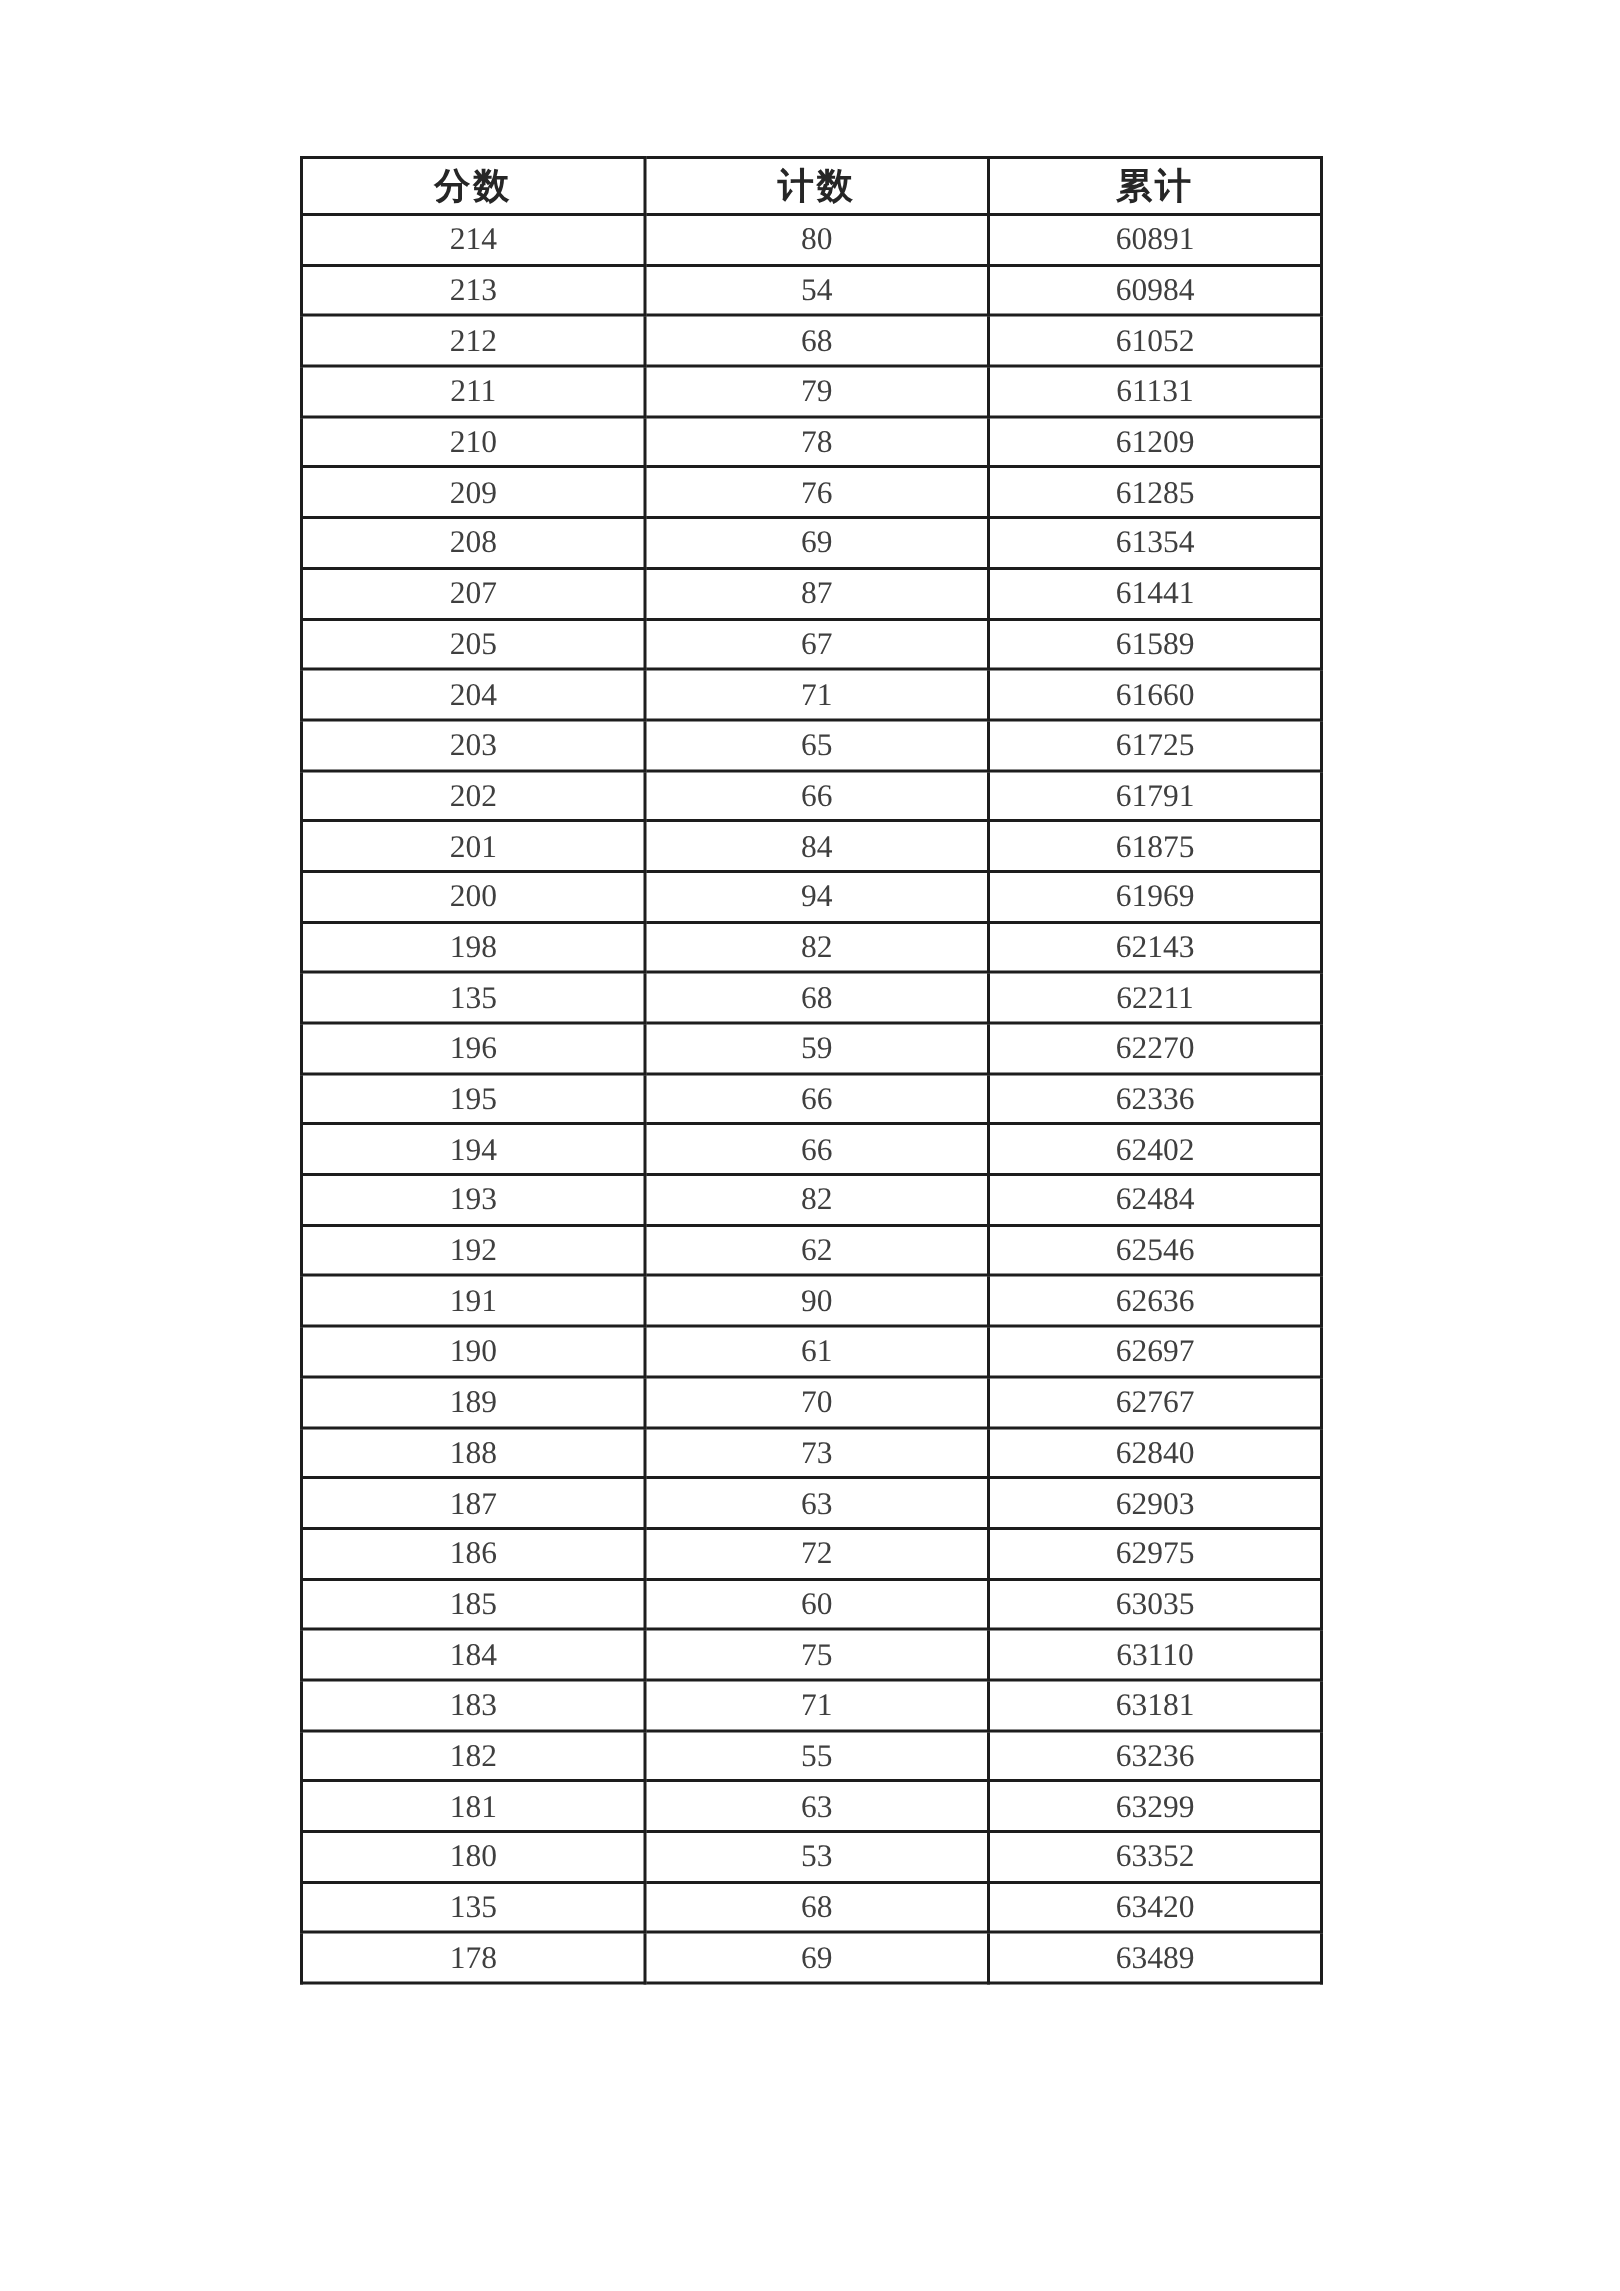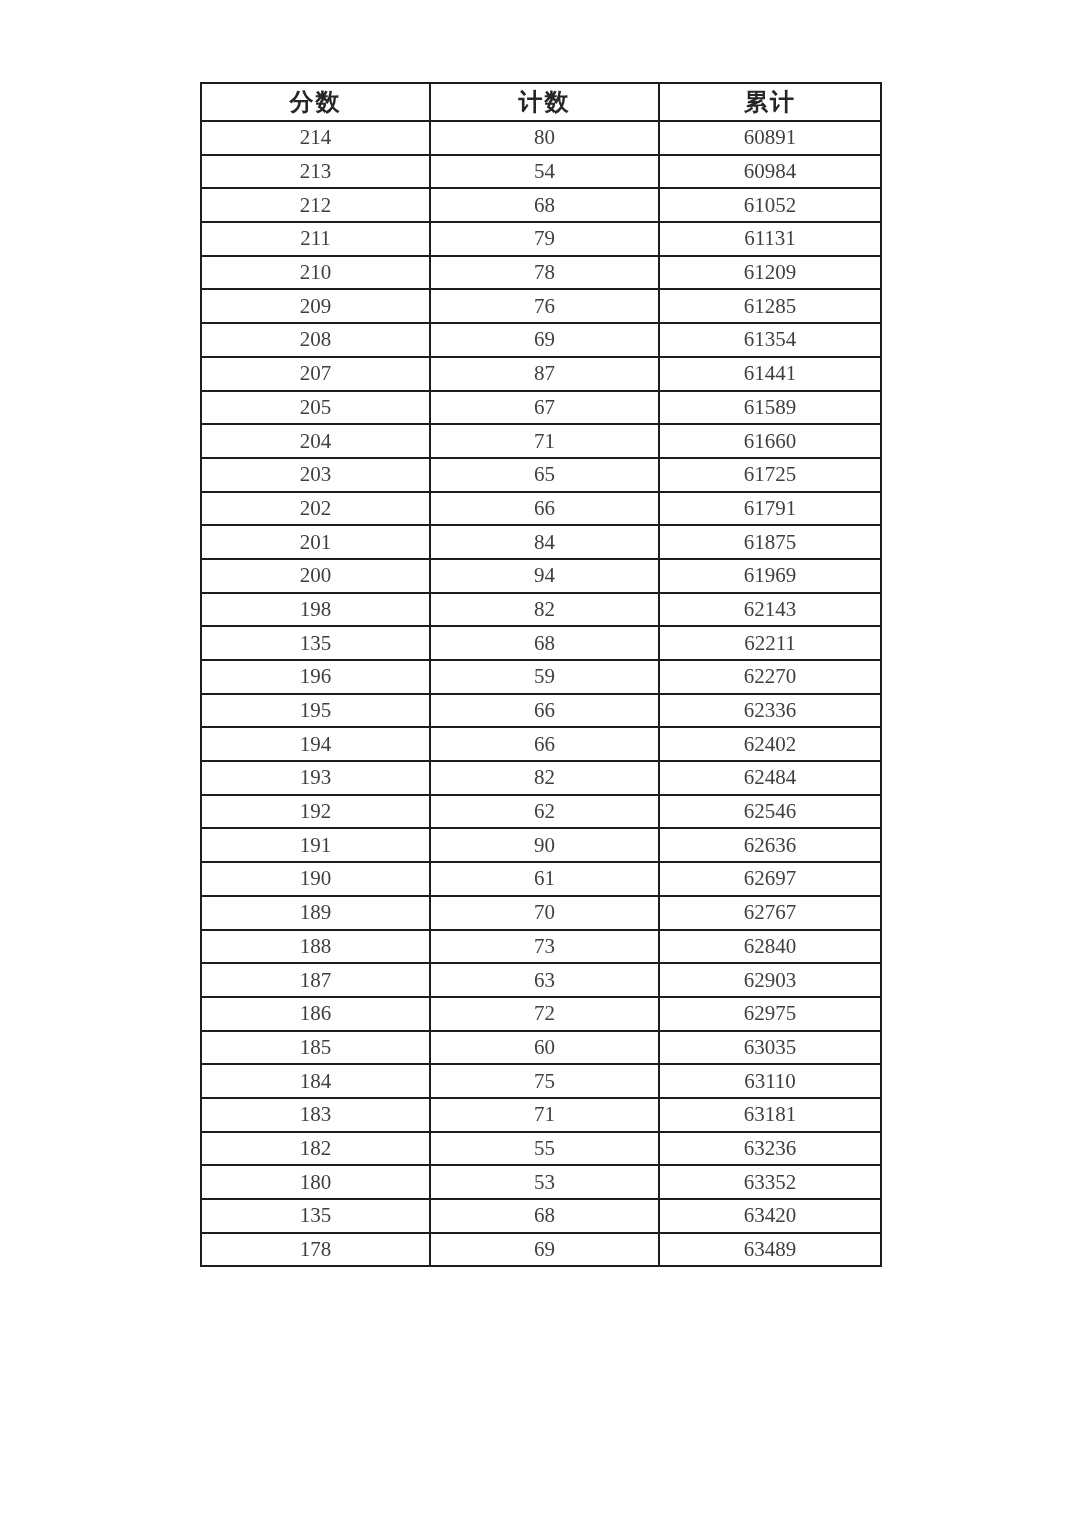--- a/index.html
+++ b/index.html
@@ -11,20 +11,21 @@
     width: 1080px;
     height: 1527px;
     font-family: "Liberation Serif", serif;
   }
   .page {
     position: relative;
     width: 1080px;
     height: 1341px;
     background: #ffffff;
     overflow: hidden;
+    margin-top: 22px;
   }
   table.score-table {
     position: absolute;
     left: 200px;
     top: 82px;
     width: 680px;
     border-collapse: collapse;
     table-layout: fixed;
     background: #ffffff;
   }
@@ -233,20 +234,25 @@
           <td>183</td>
           <td>71</td>
           <td>63181</td>
         </tr>
         <tr>
           <td>182</td>
           <td>55</td>
           <td>63236</td>
         </tr>
         <tr>
+          <td>181</td>
+          <td>63</td>
+          <td>63299</td>
+        </tr>
+        <tr>
           <td>180</td>
           <td>53</td>
           <td>63352</td>
         </tr>
         <tr>
           <td>135</td>
           <td>68</td>
           <td>63420</td>
         </tr>
         <tr>

